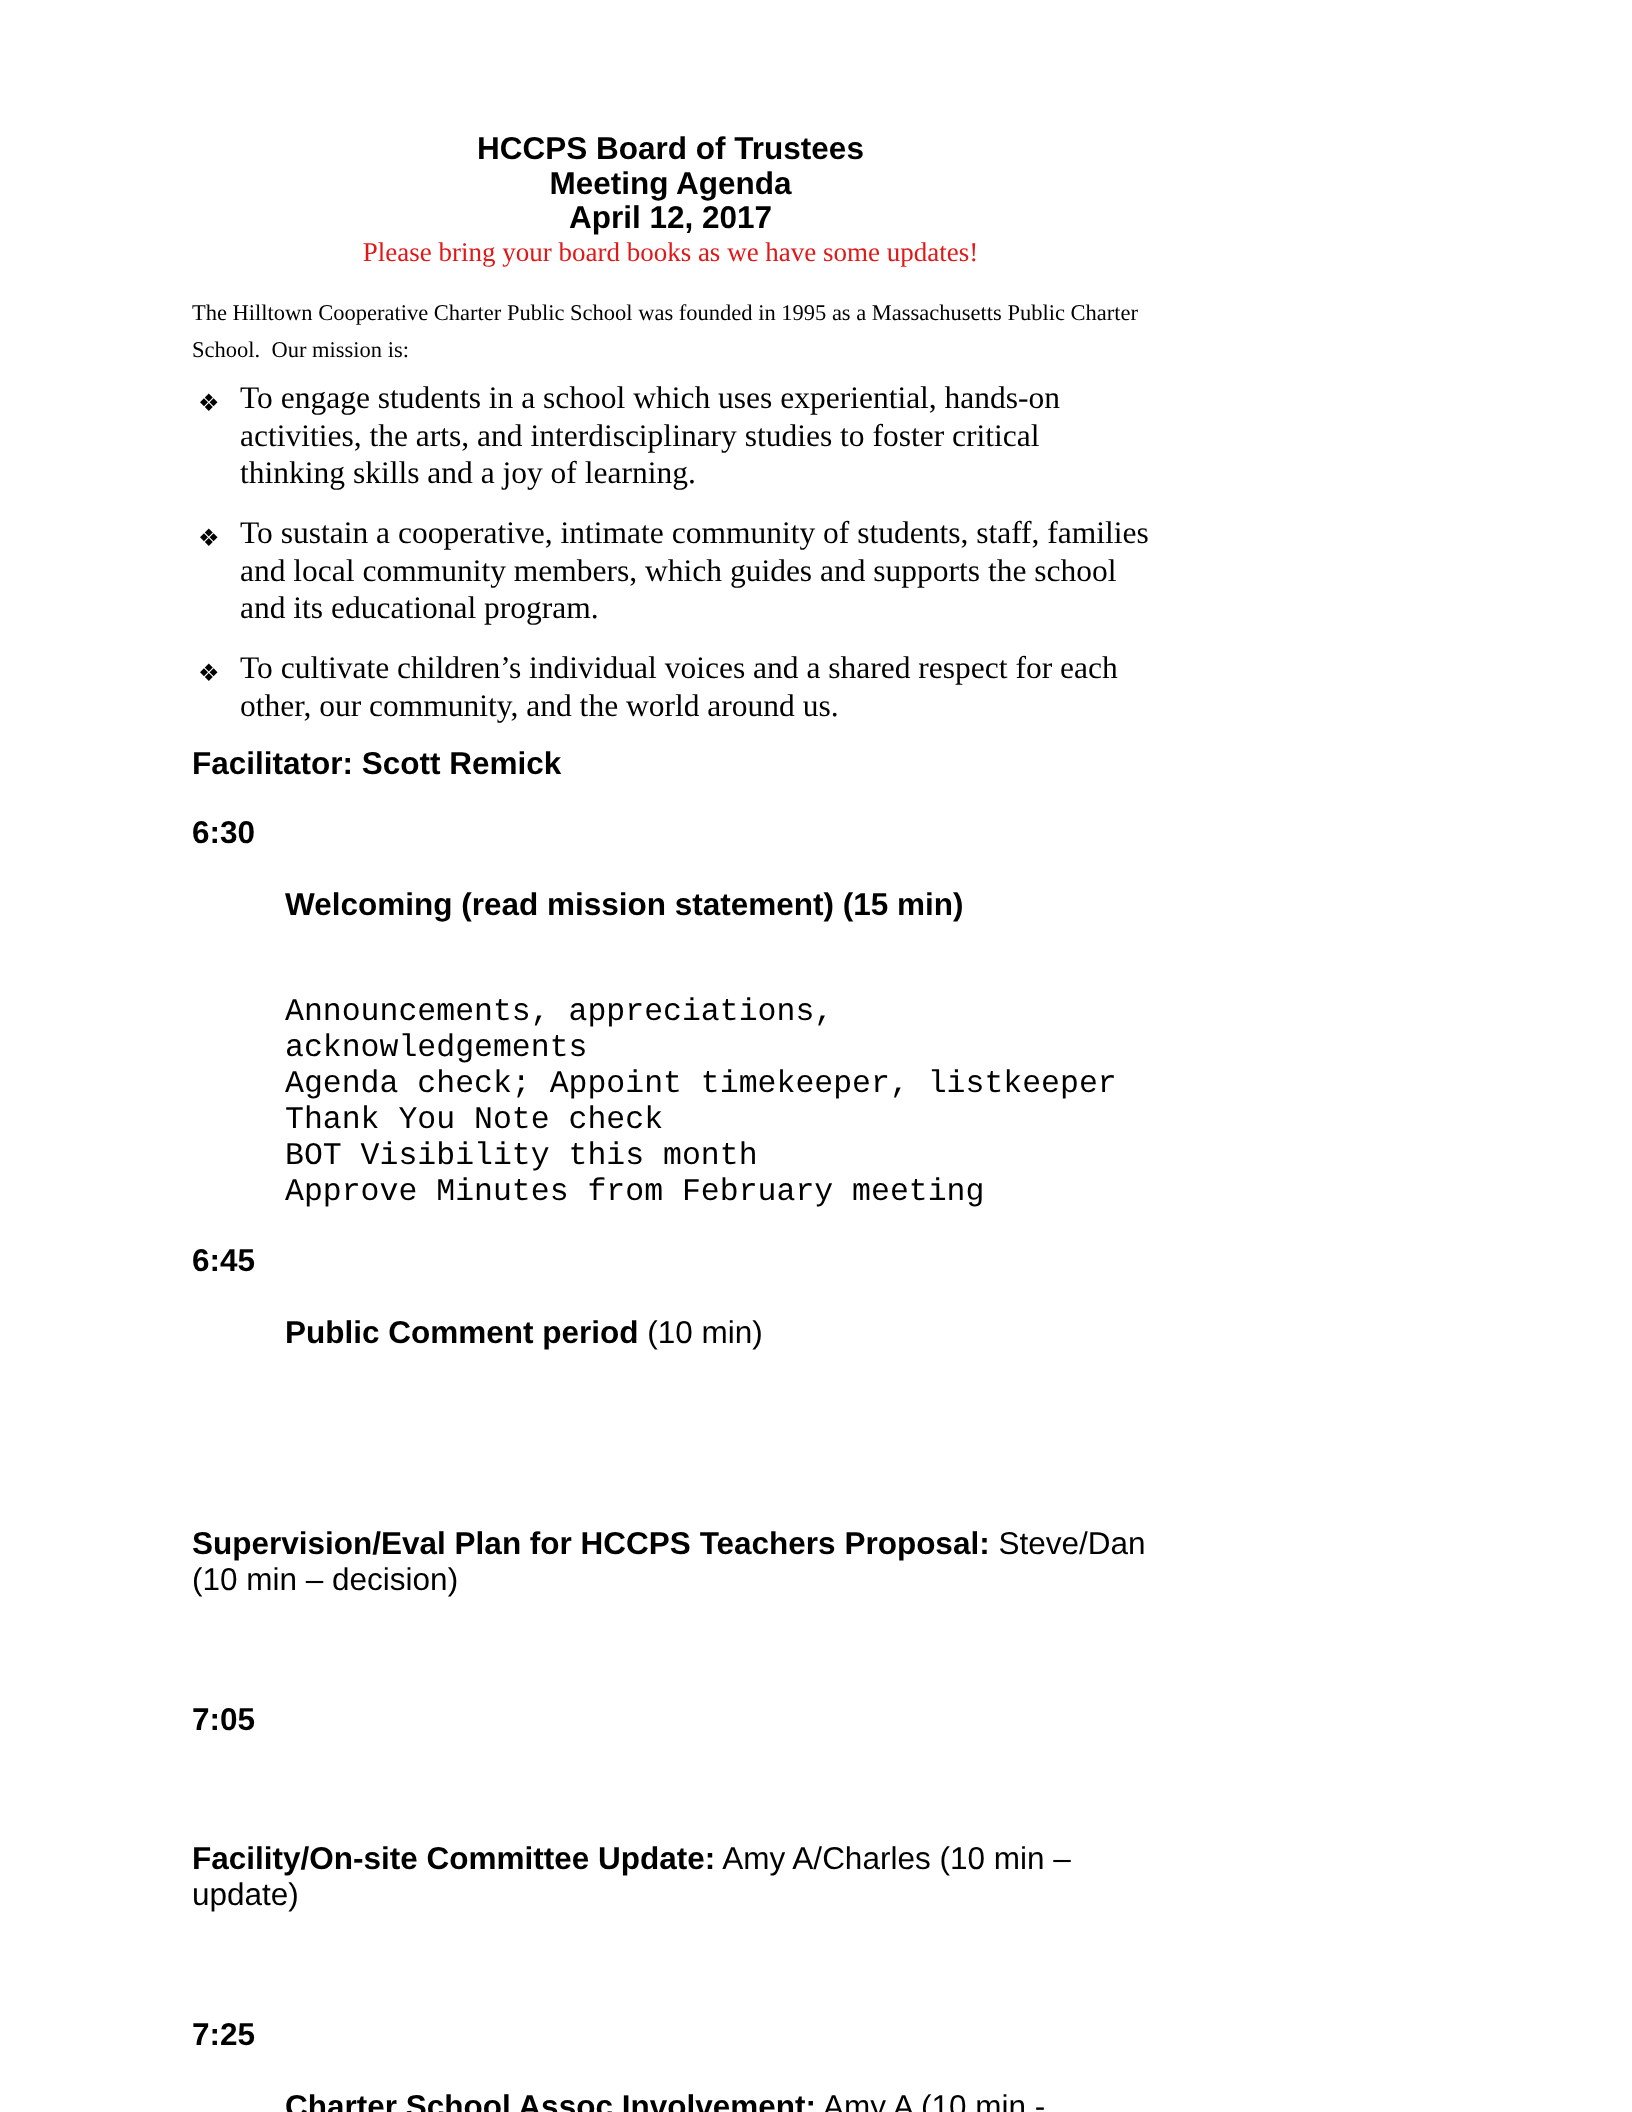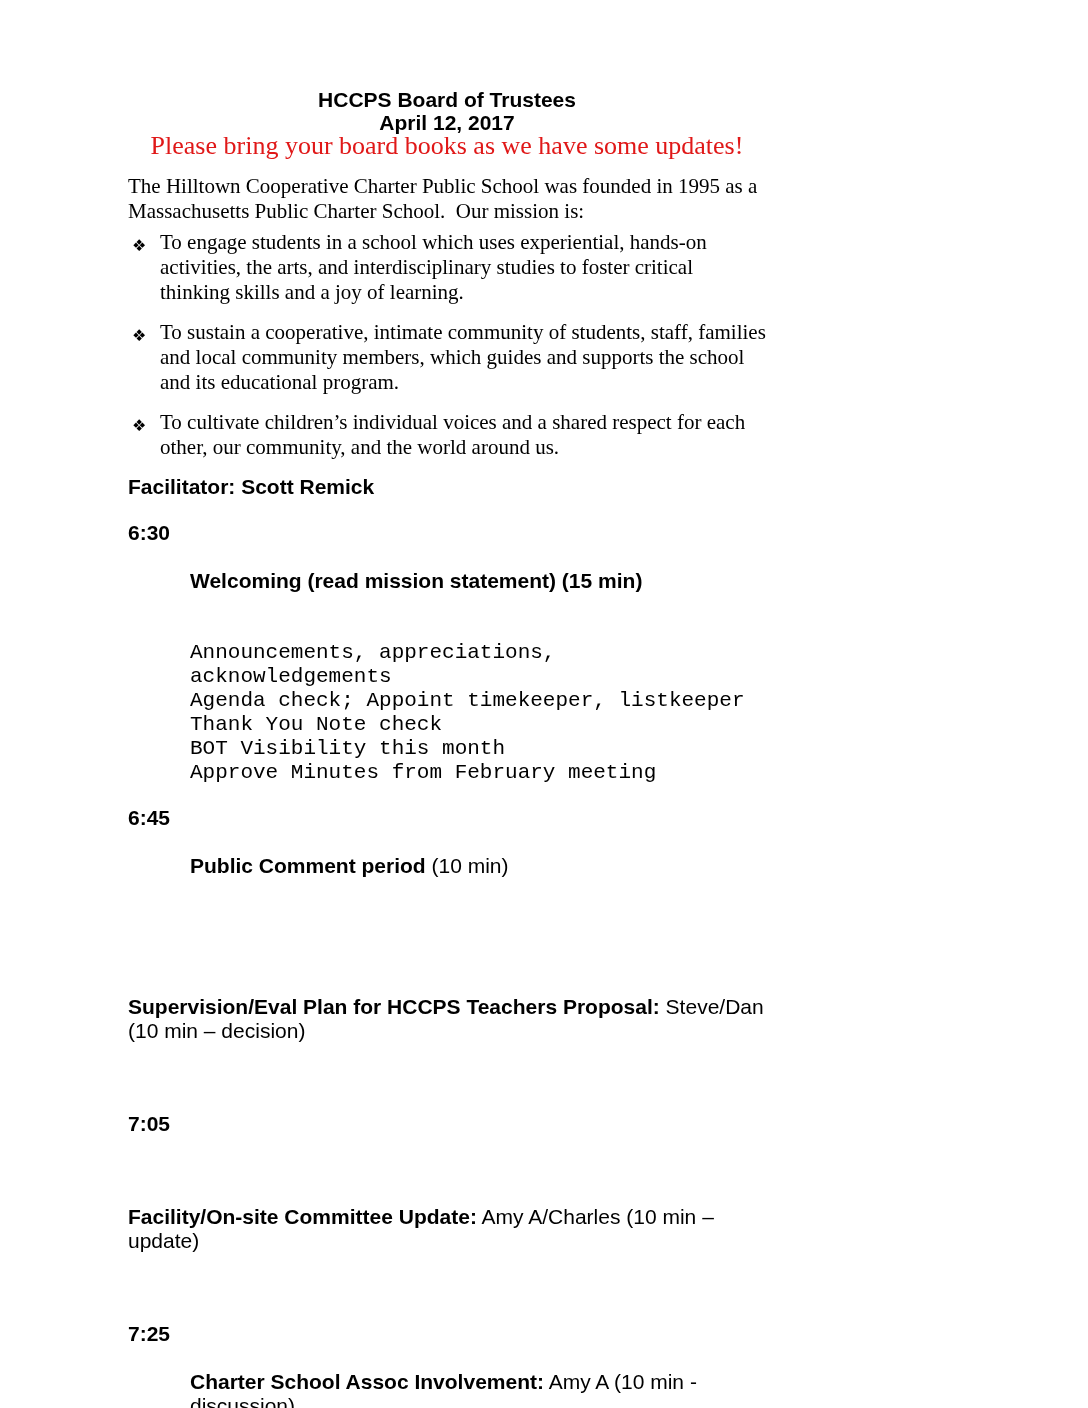--- a/index.html
+++ b/index.html
@@ -23,27 +23,27 @@
   .hdr {
     text-align: center;
     font-weight: bold;
     font-size: 21px;
     line-height: 23px;
     font-family: "Liberation Sans", sans-serif;
   }
   .notice {
     text-align: center;
     font-family: "Liberation Serif", serif;
-    font-size: 26px;
+    font-size: 18px;
     line-height: 23px;
   }
   .intro {
     margin: 17px 0 0 0;
     font-family: "Liberation Serif", serif;
-    font-size: 21px;
+    font-size: 15px;
     line-height: 25px;
     white-space: pre-wrap;
   }
   ul.mission {
     list-style: none;
     margin: 6px 0 0 0;
     padding: 0;
     font-family: "Liberation Serif", serif;
     font-size: 21px;
     line-height: 25px;
@@ -97,20 +97,21 @@
     font-family: Liberation Mono, monospace;
   }
 </style>
 </head>
 <body>
 
 <div class="page">
 
   <div class="hdr">
     <div>HCCPS Board of Trustees</div>
+    <div>Meeting Agenda</div>
     <div>April 12, 2017</div>
   </div>
 
   <div class="notice" style="color: rgb(224, 24, 24);">Please bring your board books as we have some updates!</div>
 
   <p class="intro">The Hilltown Cooperative Charter Public School was founded in 1995 as a Massachusetts Public Charter School.  Our mission is:</p>
 
   <ul class="mission" id="mission-list">
   <li>
     <span class="bullet">❖</span>

